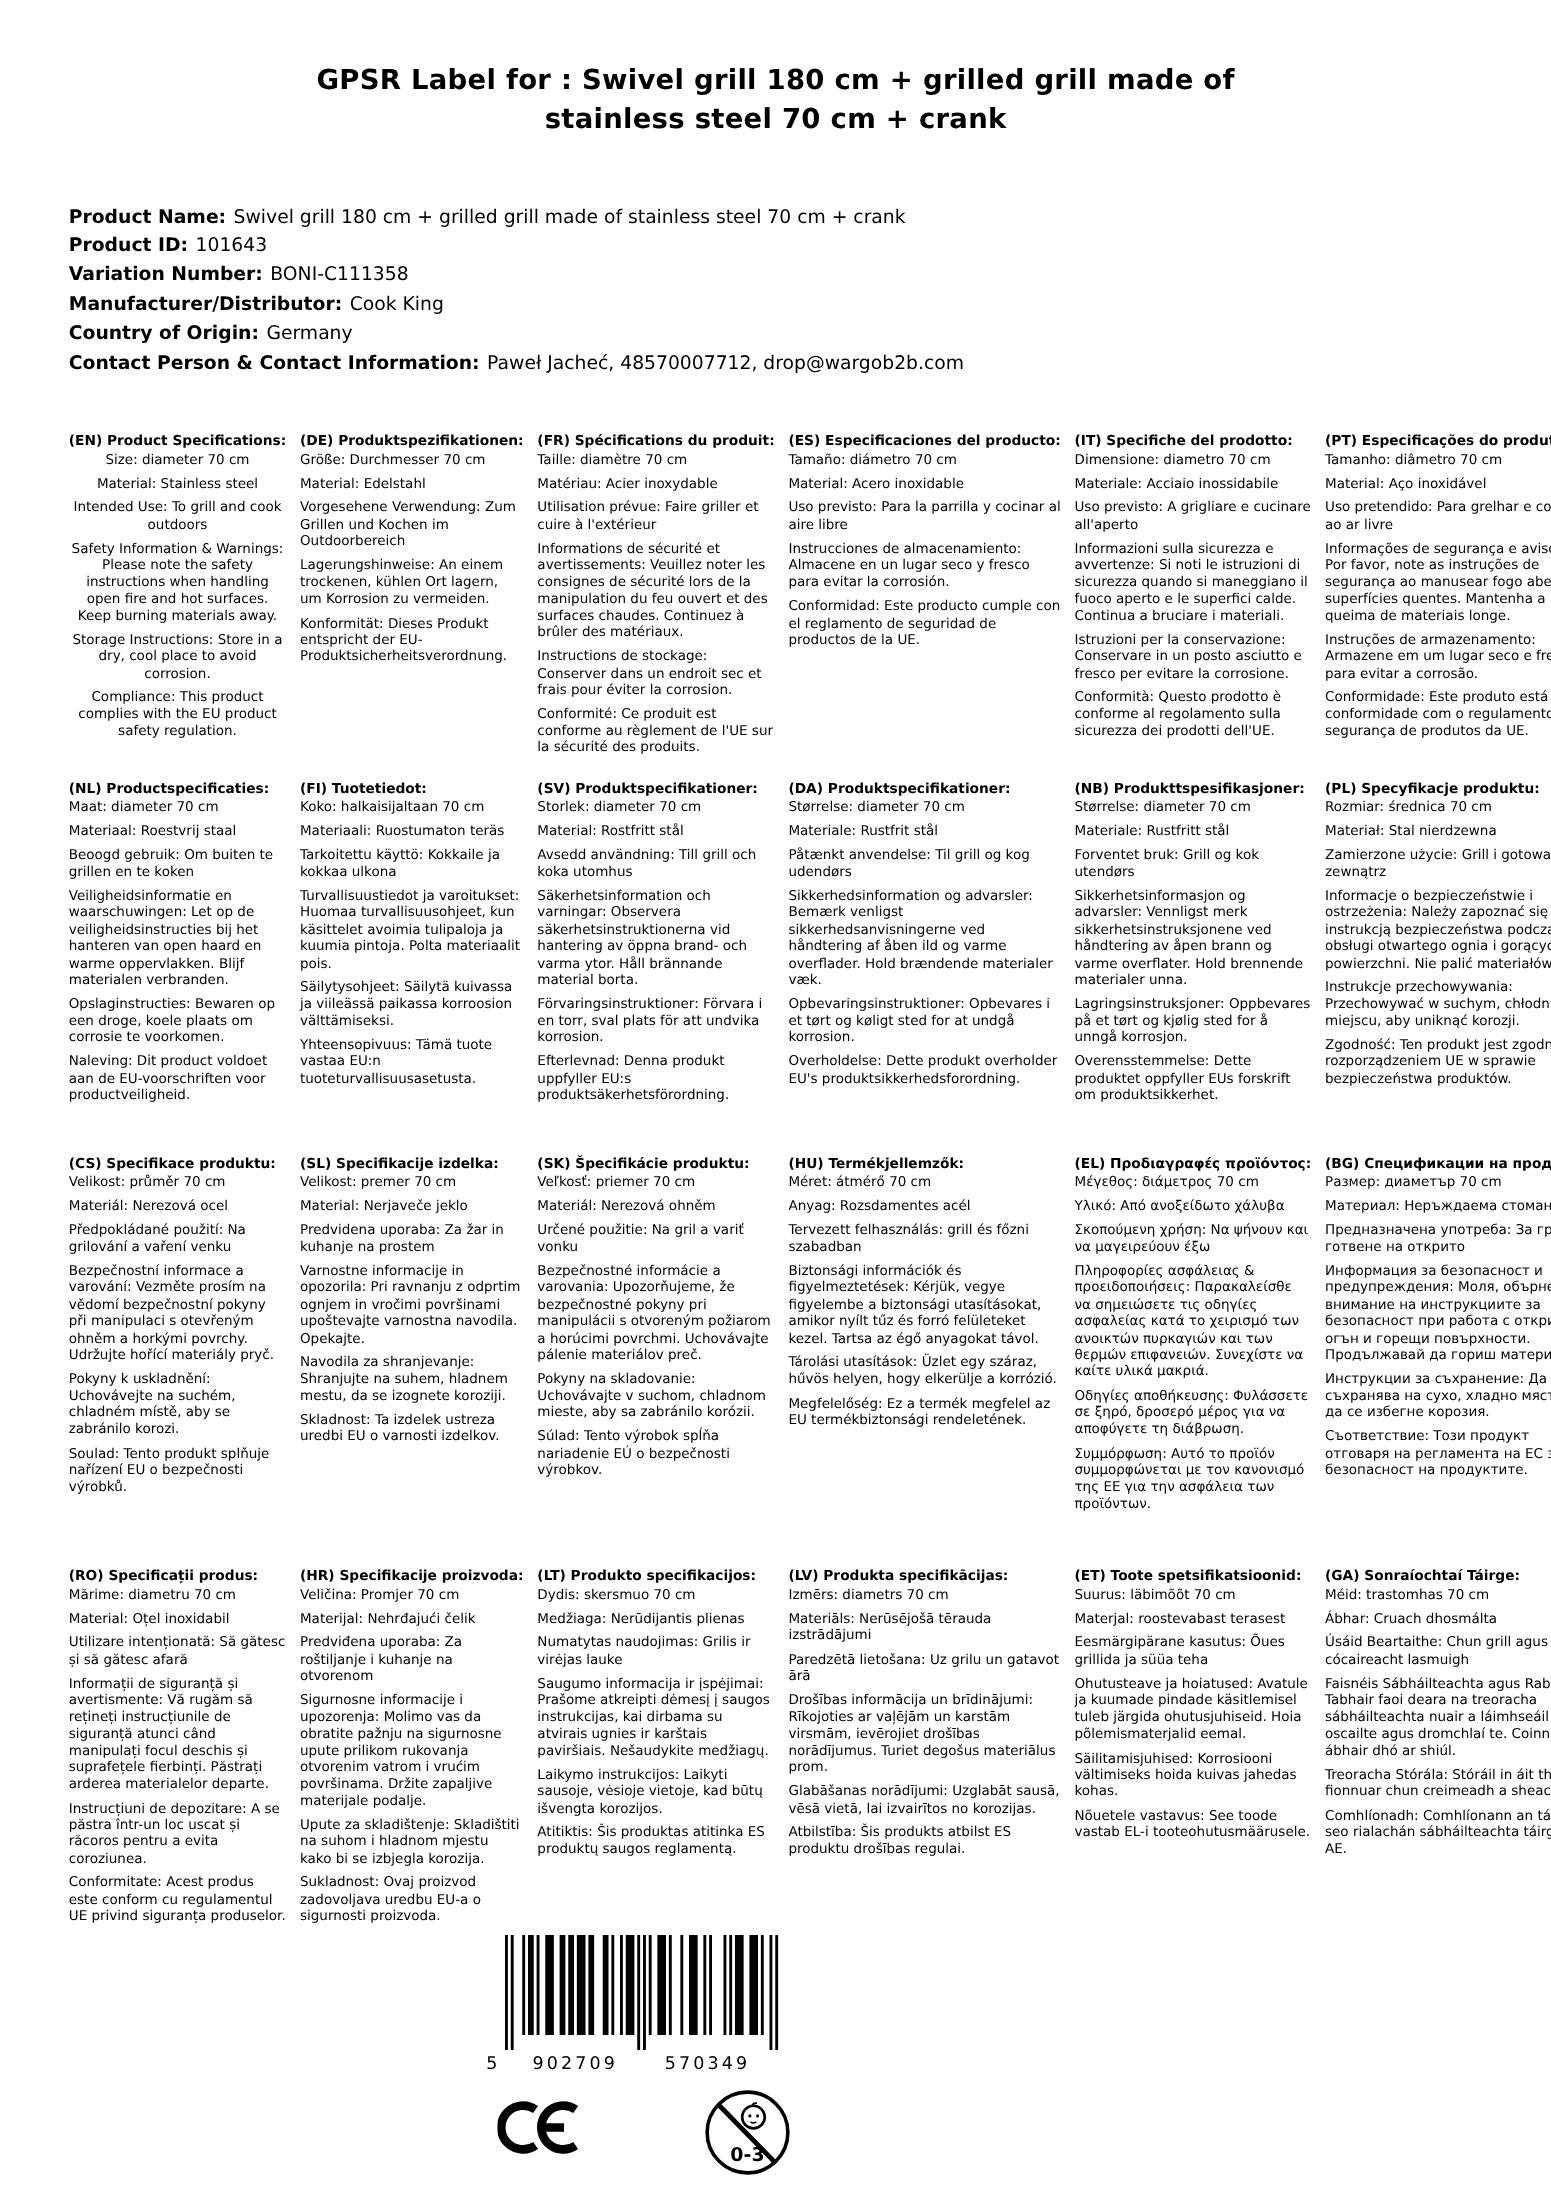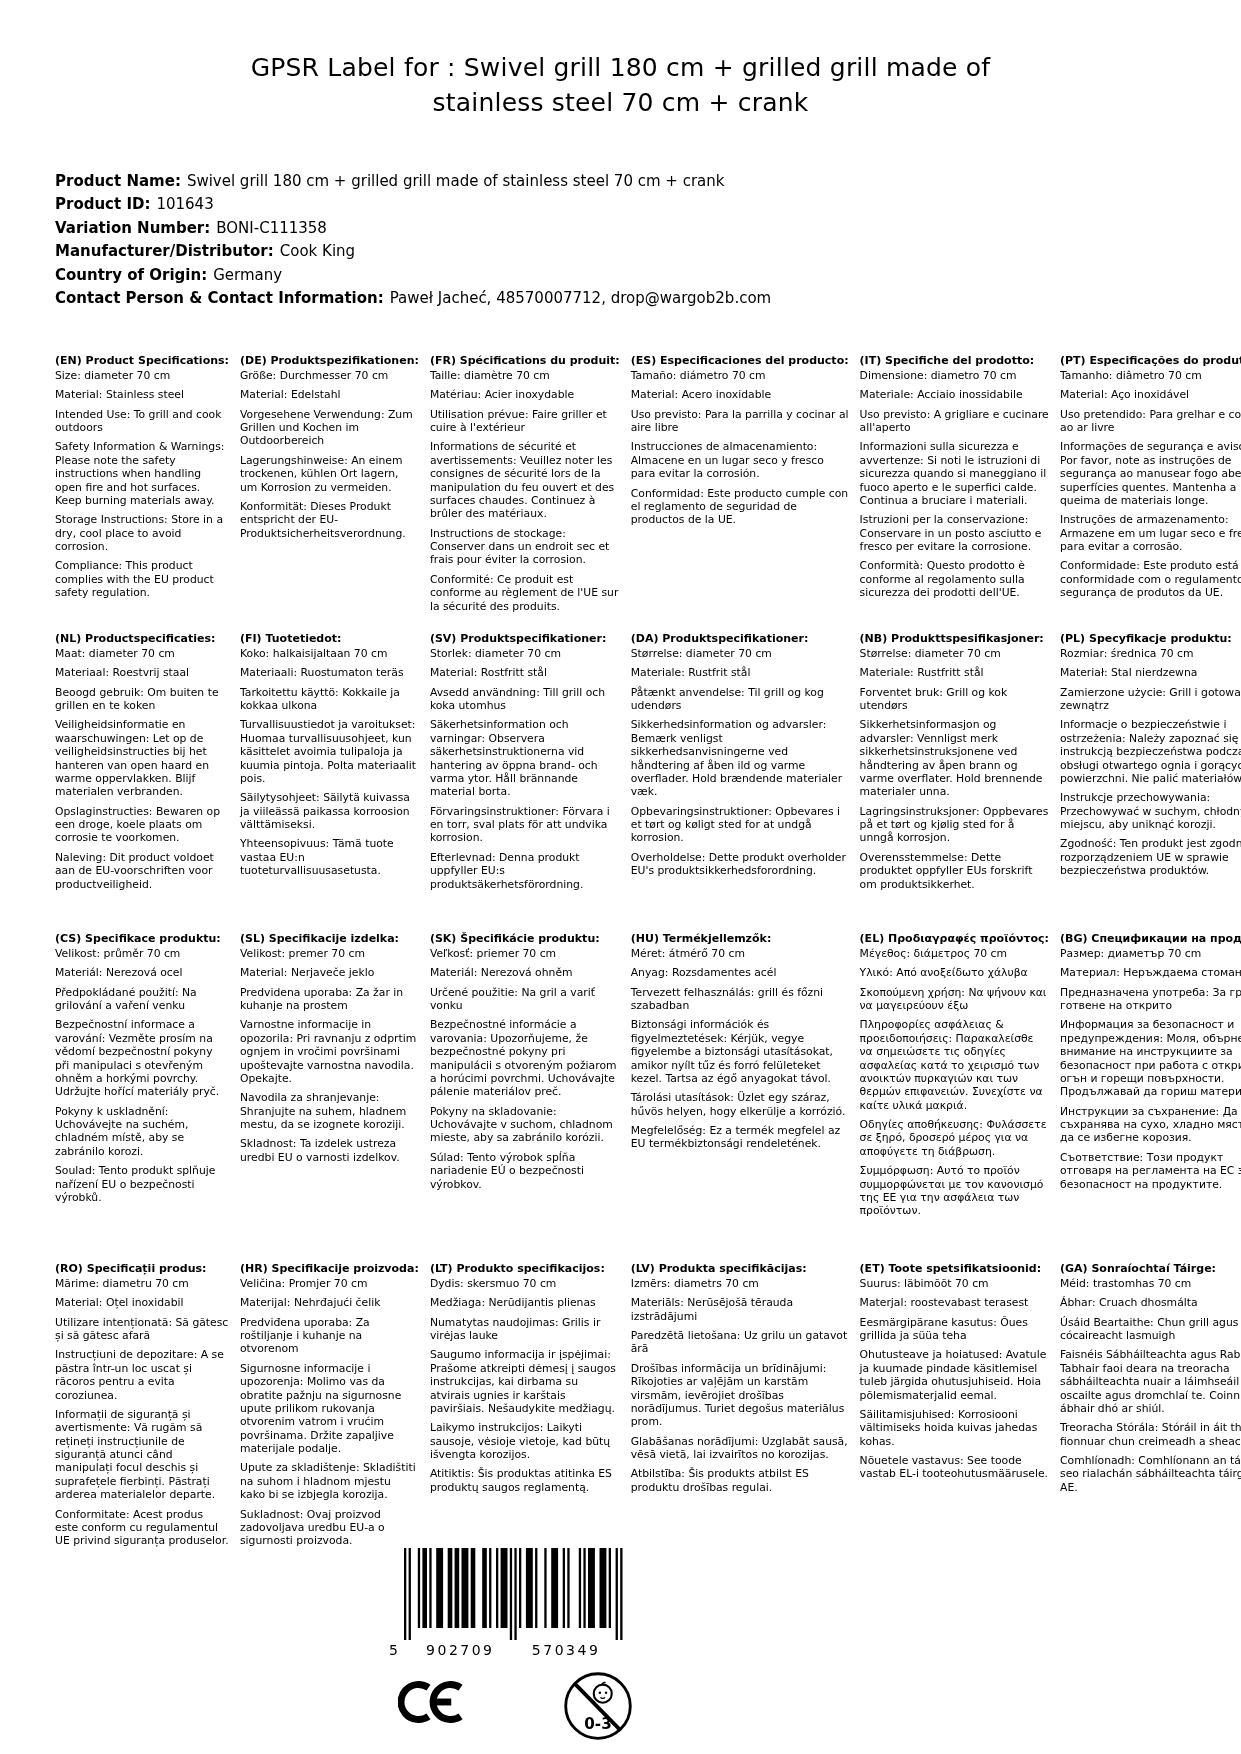--- a/index.html
+++ b/index.html
@@ -3,21 +3,21 @@
 <meta charset="utf-8">
 <style>
   html,body{margin:0;padding:0;background:#fff;}
   .page{
     position:relative;width:1241px;height:1754px;box-sizing:border-box;
     background:#fff;color:#000;overflow:hidden;
     font-family:"DejaVu Sans","Liberation Sans",sans-serif;
     padding:46px 55px 0 55px;
   }
   .title{
-    font-size:25px;font-weight:normal;text-align:center;line-height:1.4;
+    font-size:22px;font-weight:bold;text-align:center;line-height:1.4;
     max-width:840px;margin:4px auto 0 auto;letter-spacing:0.2px;
   }
   .product-info{margin-top:50px;font-size:15px;line-height:1.56;}
   .info-line{white-space:normal;}
   .info-label{font-weight:bold;}
   .info-value{margin-left:6px;}
   .lang-grid{
     margin-top:44px;width:1062px;display:grid;
     grid-template-columns:repeat(6,1fr);column-gap:11px;align-items:start;
   }
@@ -54,21 +54,21 @@
   </div>
       <div class="info-line">
     <span class="info-label">Country of Origin:</span><span class="info-value">Germany</span>
   </div>
       <div class="info-line">
     <span class="info-label">Contact Person &amp; Contact Information:</span><span class="info-value">Paweł Jacheć, 48570007712, drop@wargob2b.com</span>
   </div>
     </div>
 
   <div class="lang-grid" id="lang-grid">
-      <div class="lang-block" style="min-height: 278px;">
+      <div class="lang-block" style="min-height: 278px; text-align: center;">
     <div class="lang-header">(EN) Product Specifications:</div>
   <p>Size: diameter 70 cm</p>
         <p>Material: Stainless steel</p>
         <p>Intended Use: To grill and cook outdoors</p>
         <p>Safety Information &amp; Warnings: Please note the safety instructions when handling open fire and hot surfaces. Keep burning materials away.</p>
         <p>Storage Instructions: Store in a dry, cool place to avoid corrosion.</p>
         <p>Compliance: This product complies with the EU product safety regulation.</p>
       </div>
       <div class="lang-block" style="min-height: 278px;">
     <div class="lang-header">(DE) Produktspezifikationen:</div>
@@ -219,22 +219,22 @@
         <p>Предназначена употреба: За грил и готвене на открито</p>
         <p>Информация за безопасност и предупреждения: Моля, обърнете внимание на инструкциите за безопасност при работа с открит огън и горещи повърхности. Продължавай да гориш материали.</p>
         <p>Инструкции за съхранение: Да се съхранява на сухо, хладно място, за да се избегне корозия.</p>
         <p>Съответствие: Този продукт отговаря на регламента на ЕС за безопасност на продуктите.</p>
       </div>
       <div class="lang-block">
     <div class="lang-header">(RO) Specificații produs:</div>
   <p>Mărime: diametru 70 cm</p>
         <p>Material: Oțel inoxidabil</p>
         <p>Utilizare intenționată: Să gătesc și să gătesc afară</p>
+        <p>Informații de siguranță și avertismente: Vă rugăm să rețineți instrucțiunile de siguranță atunci când manipulați focul deschis și suprafețele fierbinți. Păstrați arderea materialelor departe.</p>
         <p>Instrucțiuni de depozitare: A se păstra într-un loc uscat și răcoros pentru a evita coroziunea.</p>
-        <p>Informații de siguranță și avertismente: Vă rugăm să rețineți instrucțiunile de siguranță atunci când manipulați focul deschis și suprafețele fierbinți. Păstrați arderea materialelor departe.</p>
         <p>Conformitate: Acest produs este conform cu regulamentul UE privind siguranța produselor.</p>
       </div>
       <div class="lang-block">
     <div class="lang-header">(HR) Specifikacije proizvoda:</div>
   <p>Veličina: Promjer 70 cm</p>
         <p>Materijal: Nehrđajući čelik</p>
         <p>Predviđena uporaba: Za roštiljanje i kuhanje na otvorenom</p>
         <p>Sigurnosne informacije i upozorenja: Molimo vas da obratite pažnju na sigurnosne upute prilikom rukovanja otvorenim vatrom i vrućim površinama. Držite zapaljive materijale podalje.</p>
         <p>Upute za skladištenje: Skladištiti na suhom i hladnom mjestu kako bi se izbjegla korozija.</p>
         <p>Sukladnost: Ovaj proizvod zadovoljava uredbu EU-a o sigurnosti proizvoda.</p>

